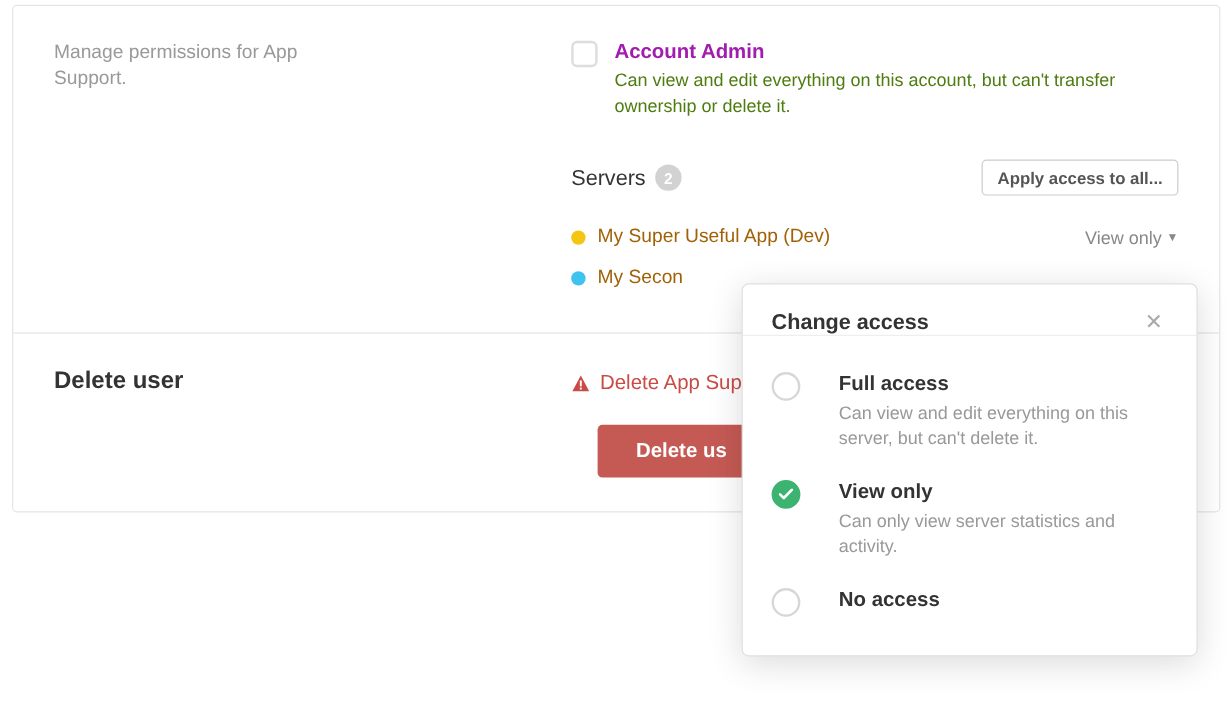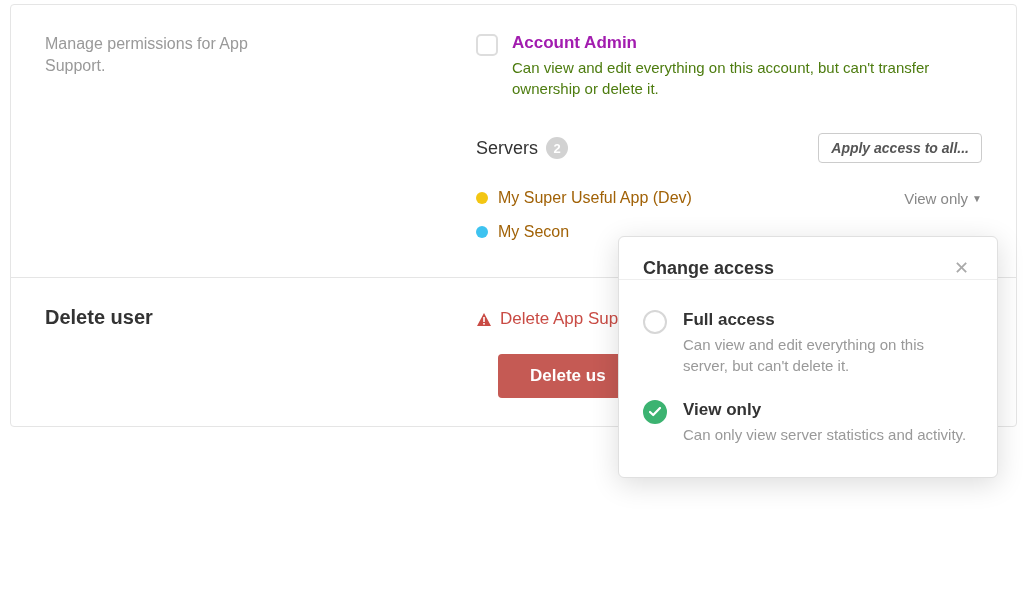--- a/index.html
+++ b/index.html
@@ -95,21 +95,20 @@
     .apply-btn {
       margin-left: auto;
       background: #fff;
       border: 1px solid #ccc;
       border-radius: 4px;
       padding: 6px 12px;
       font-size: 14px;
       font-weight: 600;
       color: #555;
       cursor: pointer;
-      font-style: italic;
     }
     .server-row {
       display: flex;
       align-items: center;
       padding: 8px 0;
       font-size: 16px;
     }
     .dot {
       width: 12px;
       height: 12px;
@@ -187,21 +186,21 @@
       color: #aaa;
       font-size: 18px;
       cursor: pointer;
       padding: 0 4px;
     }
     .popover-body {
       padding: 18px 24px 20px 24px;
     }
     .option {
       display: flex;
-      gap: 16px;
+      gap: 32px;
       padding: 12px 0;
       cursor: pointer;
     }
     .radio {
       width: 24px;
       height: 24px;
       border: 2px solid #d7d7d7;
       border-radius: 50%;
       flex-shrink: 0;
       position: relative;
@@ -305,14 +304,20 @@
       <div class="radio selected">
         <svg width="12" height="10" viewBox="0 0 12 10">
             <path d="M1 5 L4.2 8 L11 1" stroke="#fff" stroke-width="2.2" fill="none" stroke-linecap="round" stroke-linejoin="round"></path>
           </svg>
       </div>
       <div>
         <div class="option-title">View only</div>
         <div class="option-desc">Can only view server statistics and activity.</div>
       </div>
     </div>
+    <div class="option">
+      <div class="radio"></div>
+      <div>
+        <div class="option-title">No access</div>
+      </div>
+    </div>
   </div>
 </div>
 
 </body></html>

